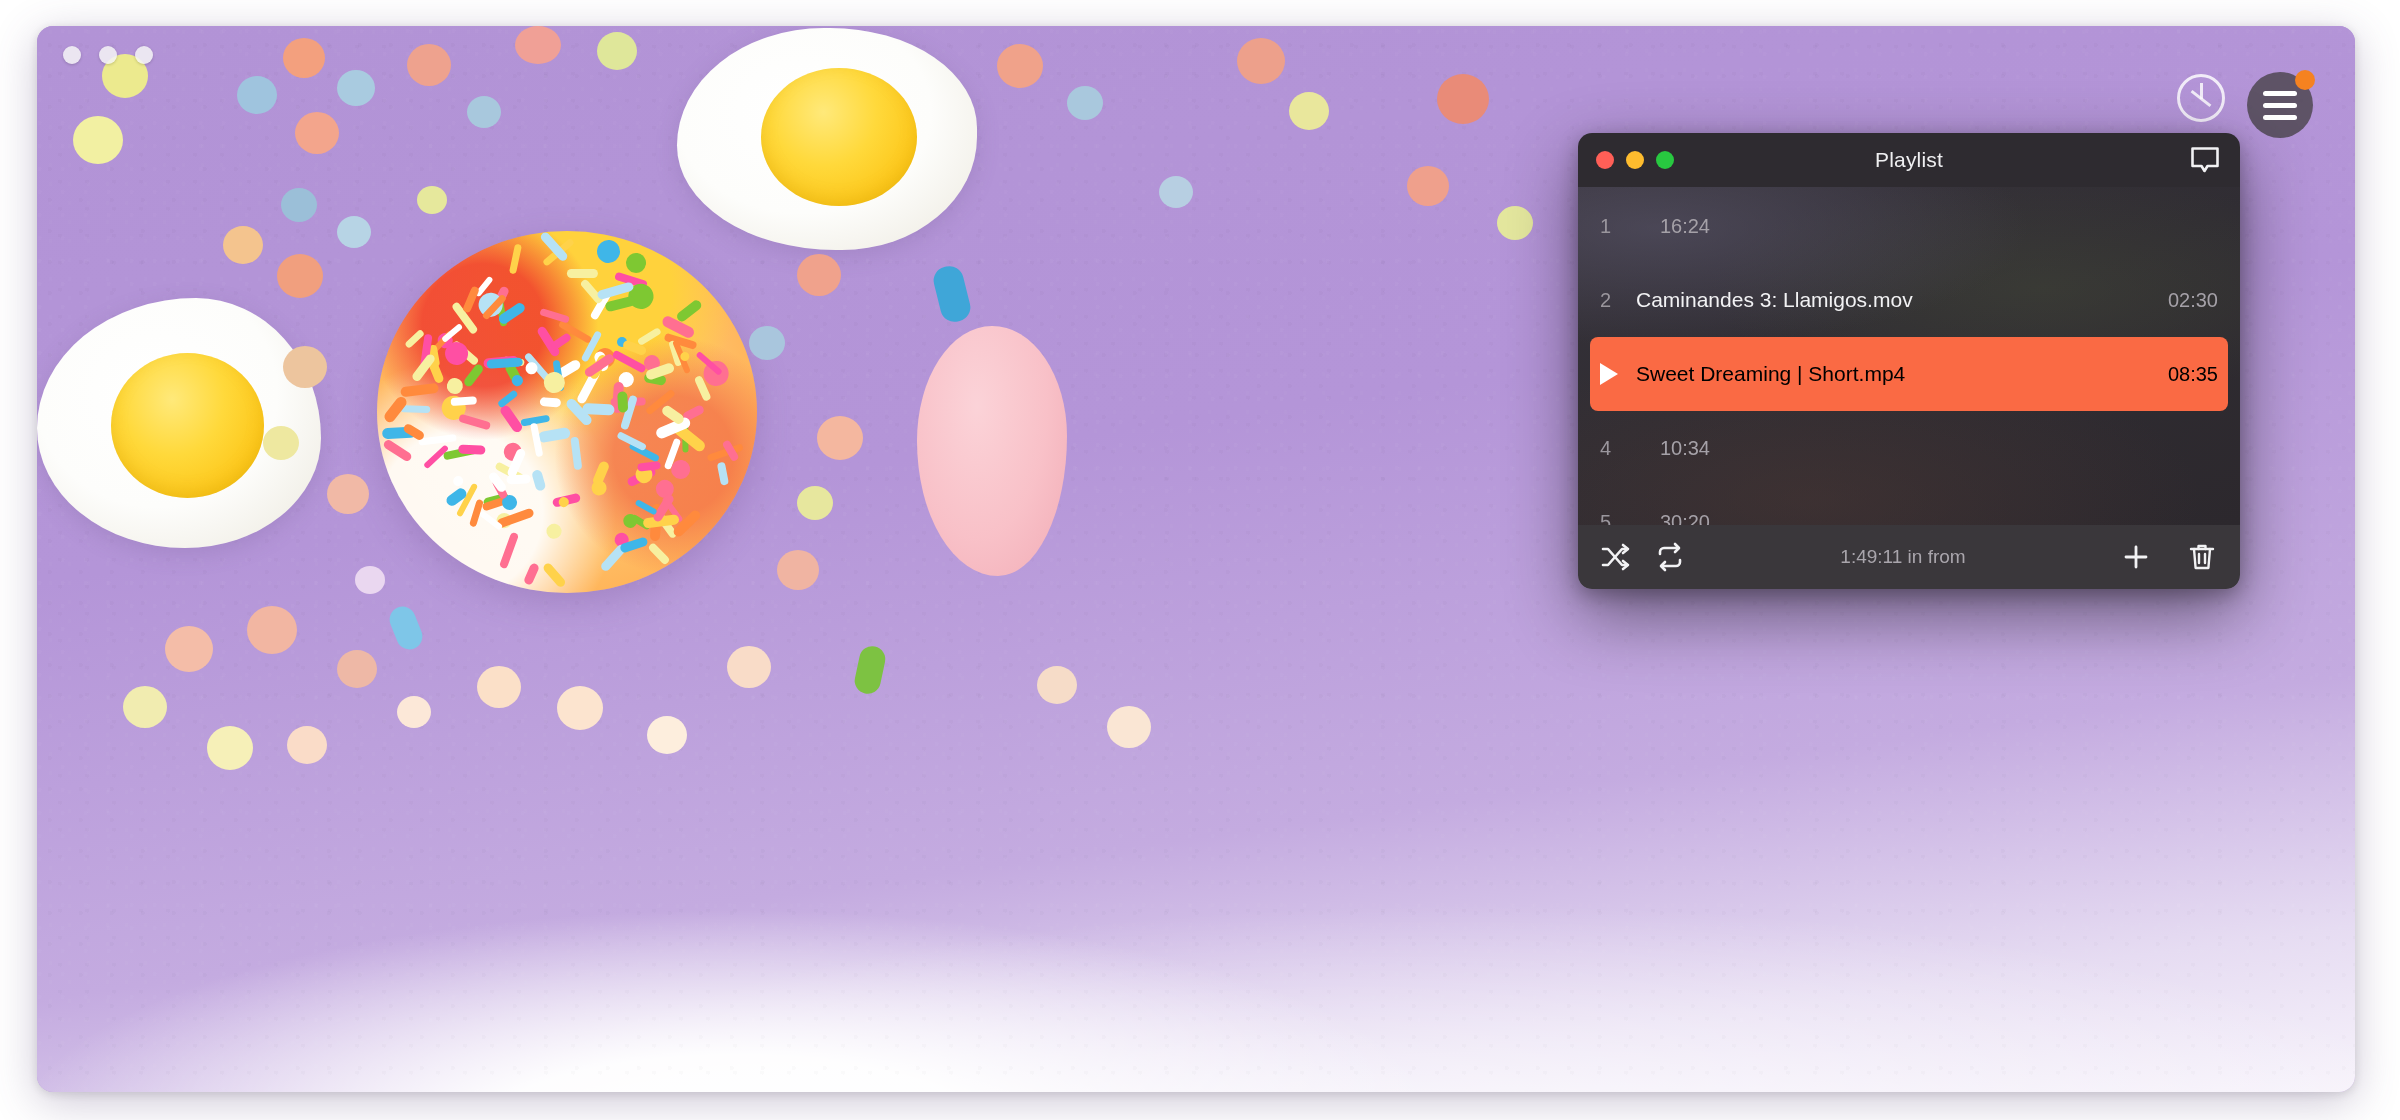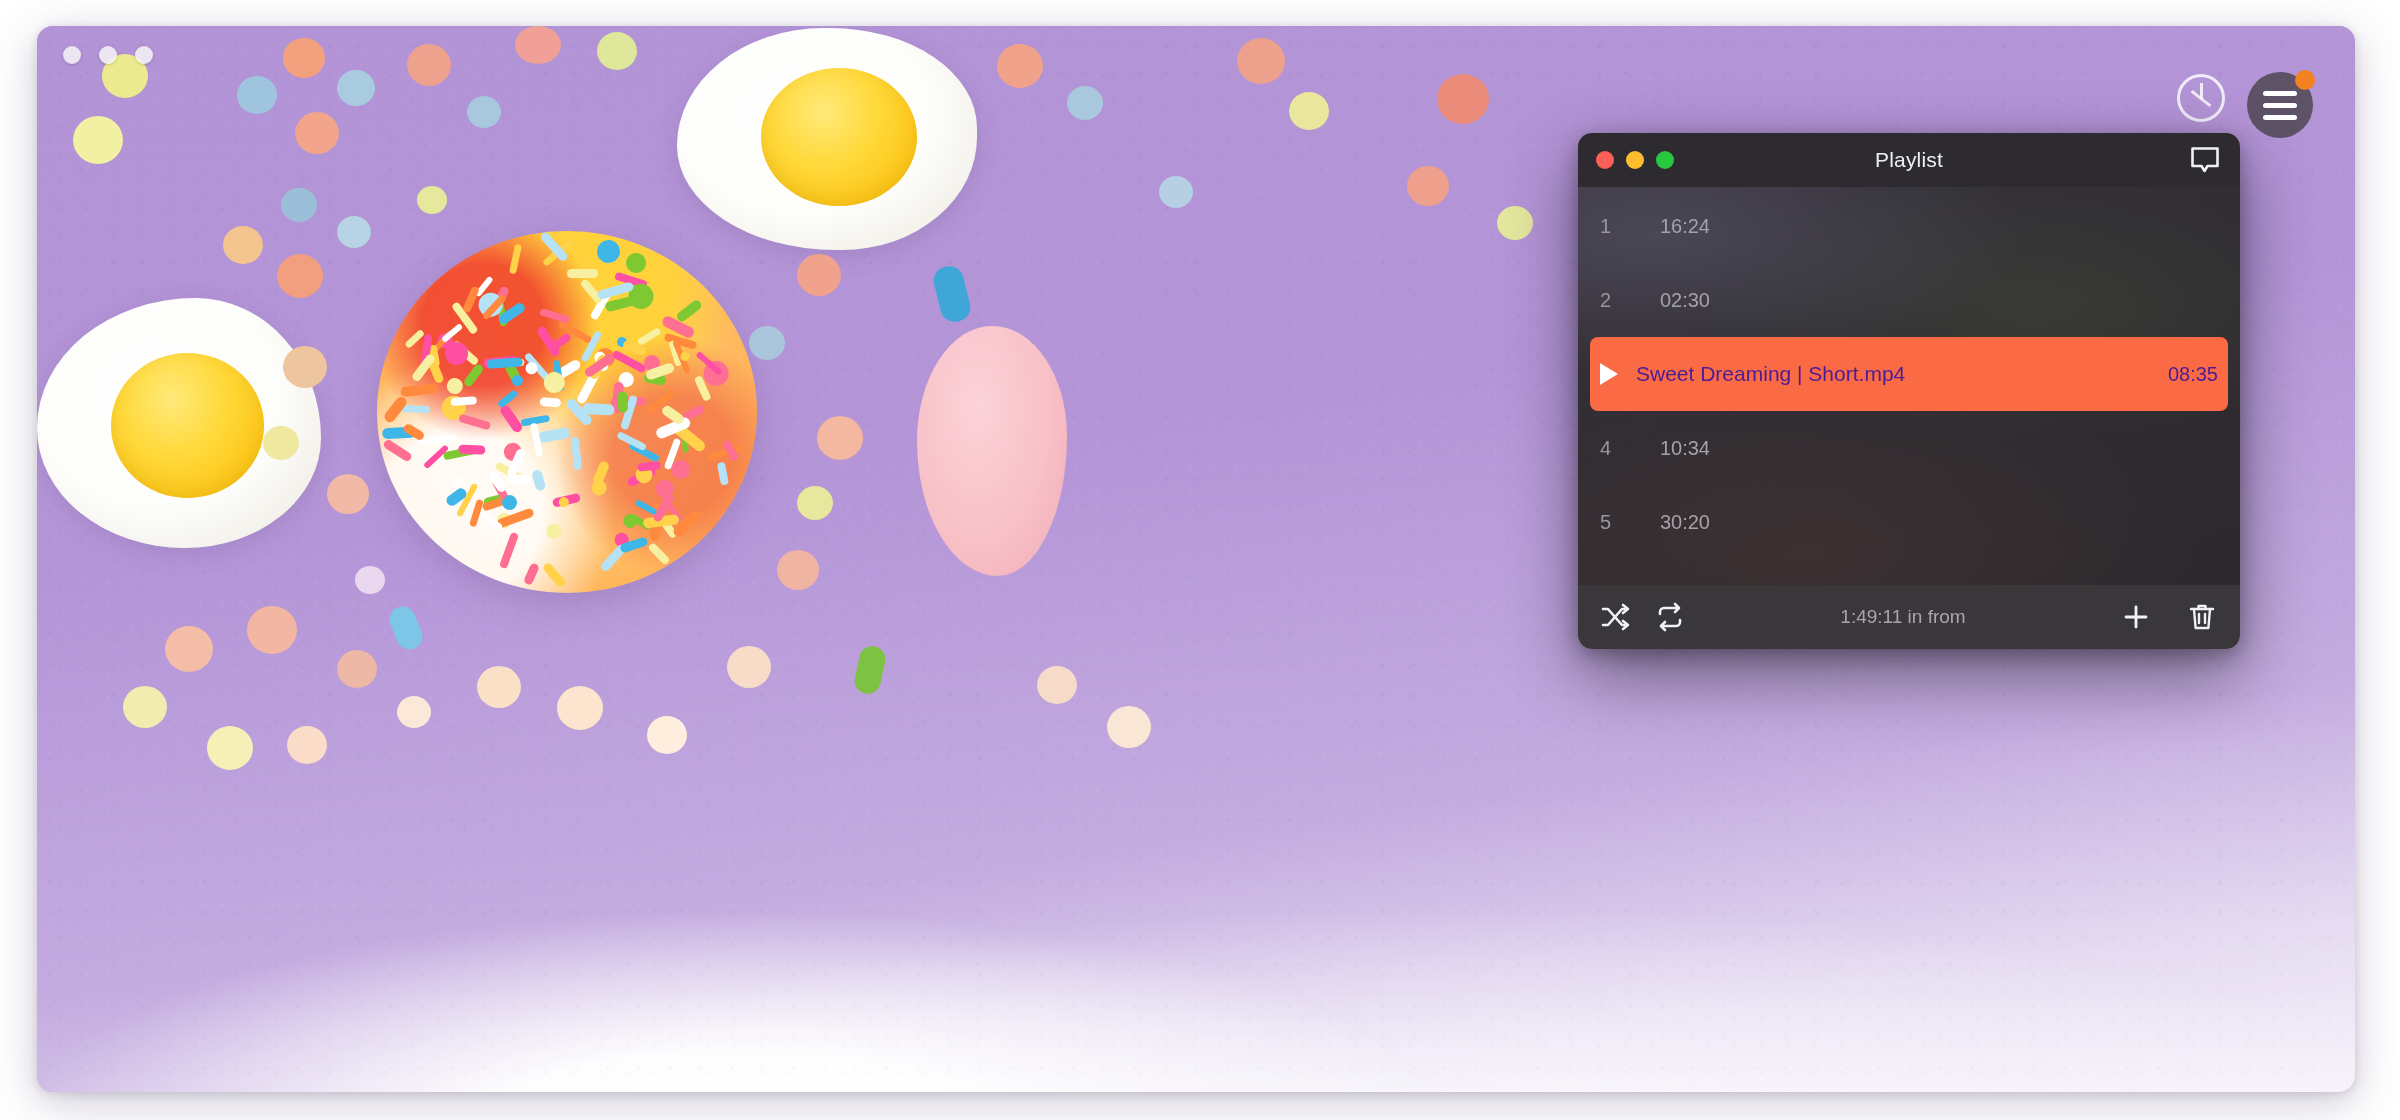--- a/index.html
+++ b/index.html
@@ -118,21 +118,21 @@
   #hidden-circle-icon::before, #hidden-circle-icon::after {
     content: ""; position: absolute; background: rgba(255,255,255,.82);
   }
   #hidden-circle-icon::before { left: 50%; top: 6px; width: 3px; height: 16px; margin-left: -1.5px; }
   #hidden-circle-icon::after  { left: 9px; top: 50%; width: 24px; height: 3px; margin-top: -1.5px; transform: rotate(38deg); }
 
   
   #playlist-panel {
     position: absolute;
     left: 1578px; top: 133px;
-    width: 662px; height: 516px;
+    width: 662px; height: 456px;
     border-radius: 14px;
     overflow: hidden;
     box-shadow: 0 26px 70px rgba(0,0,0,.46), 0 6px 20px rgba(0,0,0,.28);
     z-index: 20;
     display: flex; flex-direction: column;
     font-family: "Liberation Sans", sans-serif;
   }
 
   #pl-titlebar {
     position: relative; height: 54px; flex: 0 0 54px;
@@ -214,21 +214,21 @@
     width: 96px; text-align: right; padding-right: 22px;
   }
   .pl-row.selected {
     background: #fa6a44;
     border-radius: 8px;
     margin: 0 12px;
     padding-left: 10px;
   }
   .pl-row.selected .play-tri { display: block; }
   .pl-row.selected .name,
-  .pl-row.selected .time { color: #4c1d95; }
+  .pl-row.selected .time { color: #000000; }
   .pl-row.selected .time { padding-right: 10px; }
 
   #pl-footer {
     flex: 0 0 64px; height: 64px;
     background: #3a373b;
     display: flex; align-items: center; padding: 0 22px;
     gap: 22px;
   }
   #pl-footer .ic { width: 32px; height: 32px; cursor: pointer; flex: 0 0 32px; }
   #pl-total {
@@ -492,20 +492,21 @@
   </div>
 
 
   <div id="pl-list">
       <div class="pl-row">
         <div class="idx">1</div>
         <div class="time">16:24</div>
       </div>
       <div class="pl-row">
         <div class="idx">2</div>
+        <div class="name">Caminandes 3: Llamigos.mov</div>
         <div class="time">02:30</div>
       </div>
       <div class="pl-row selected">
         <div class="play-tri"></div>
         <div class="name">Sweet Dreaming | Short.mp4</div>
         <div class="time">08:35</div>
       </div>
       <div class="pl-row">
         <div class="idx">4</div>
         <div class="time">10:34</div>

